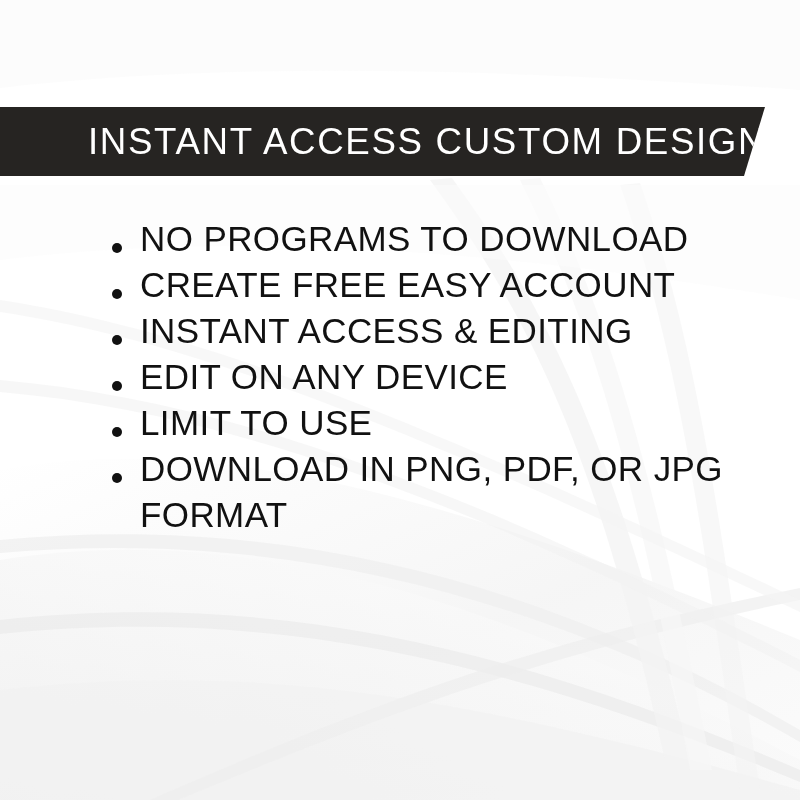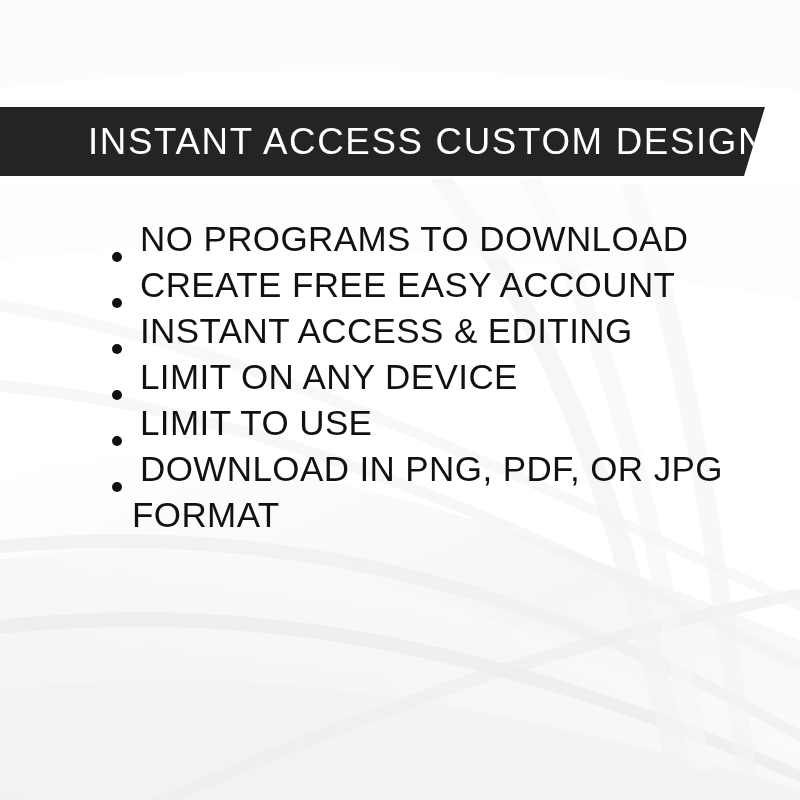--- a/index.html
+++ b/index.html
@@ -58,21 +58,21 @@
   
   .list {
     position: absolute;
     left: 112px;
     top: 216px;
     width: 600px;
   }
   .list-item {
     position: relative;
     display: flex;
-    align-items: flex-end;
+    align-items: center;
     min-height: 46px;
   }
   .bullet-dot {
     flex: 0 0 auto;
     width: 10px;
     height: 10px;
     border-radius: 50%;
     background: #111111;
     margin-top: 17px;
     margin-right: 0;
@@ -85,21 +85,21 @@
   }
   .item-text {
     margin-left: 18px;
     font-size: 35px;
     line-height: 46px;
     color: #111111;
     letter-spacing: 0.4px;
     white-space: nowrap;
   }
   .continuation .item-text {
-    margin-left: 10px;
+    margin-left: 18px;
   }
 </style>
 </head>
 <body>
 
 <div class="canvas">
 
   <svg class="bg-layer" viewBox="0 0 800 800" preserveAspectRatio="none" xmlns="http://www.w3.org/2000/svg">
     <defs>
       <linearGradient id="gA" x1="0" y1="0" x2="1" y2="1">
@@ -160,21 +160,21 @@
       <span class="item-text">CREATE FREE EASY ACCOUNT</span>
     </div>
 
     <div class="list-item">
       <span class="bullet-dot"></span>
       <span class="item-text">INSTANT ACCESS &amp; EDITING</span>
     </div>
 
     <div class="list-item">
       <span class="bullet-dot"></span>
-      <span class="item-text">LIMIT ON ANY DEVICE</span>
+      <span class="item-text">EDIT ON ANY DEVICE</span>
     </div>
 
     <div class="list-item">
       <span class="bullet-dot"></span>
       <span class="item-text">LIMIT TO USE</span>
     </div>
 
     <div class="list-item">
       <span class="bullet-dot"></span>
       <span class="item-text">DOWNLOAD IN PNG, PDF, OR JPG</span>

